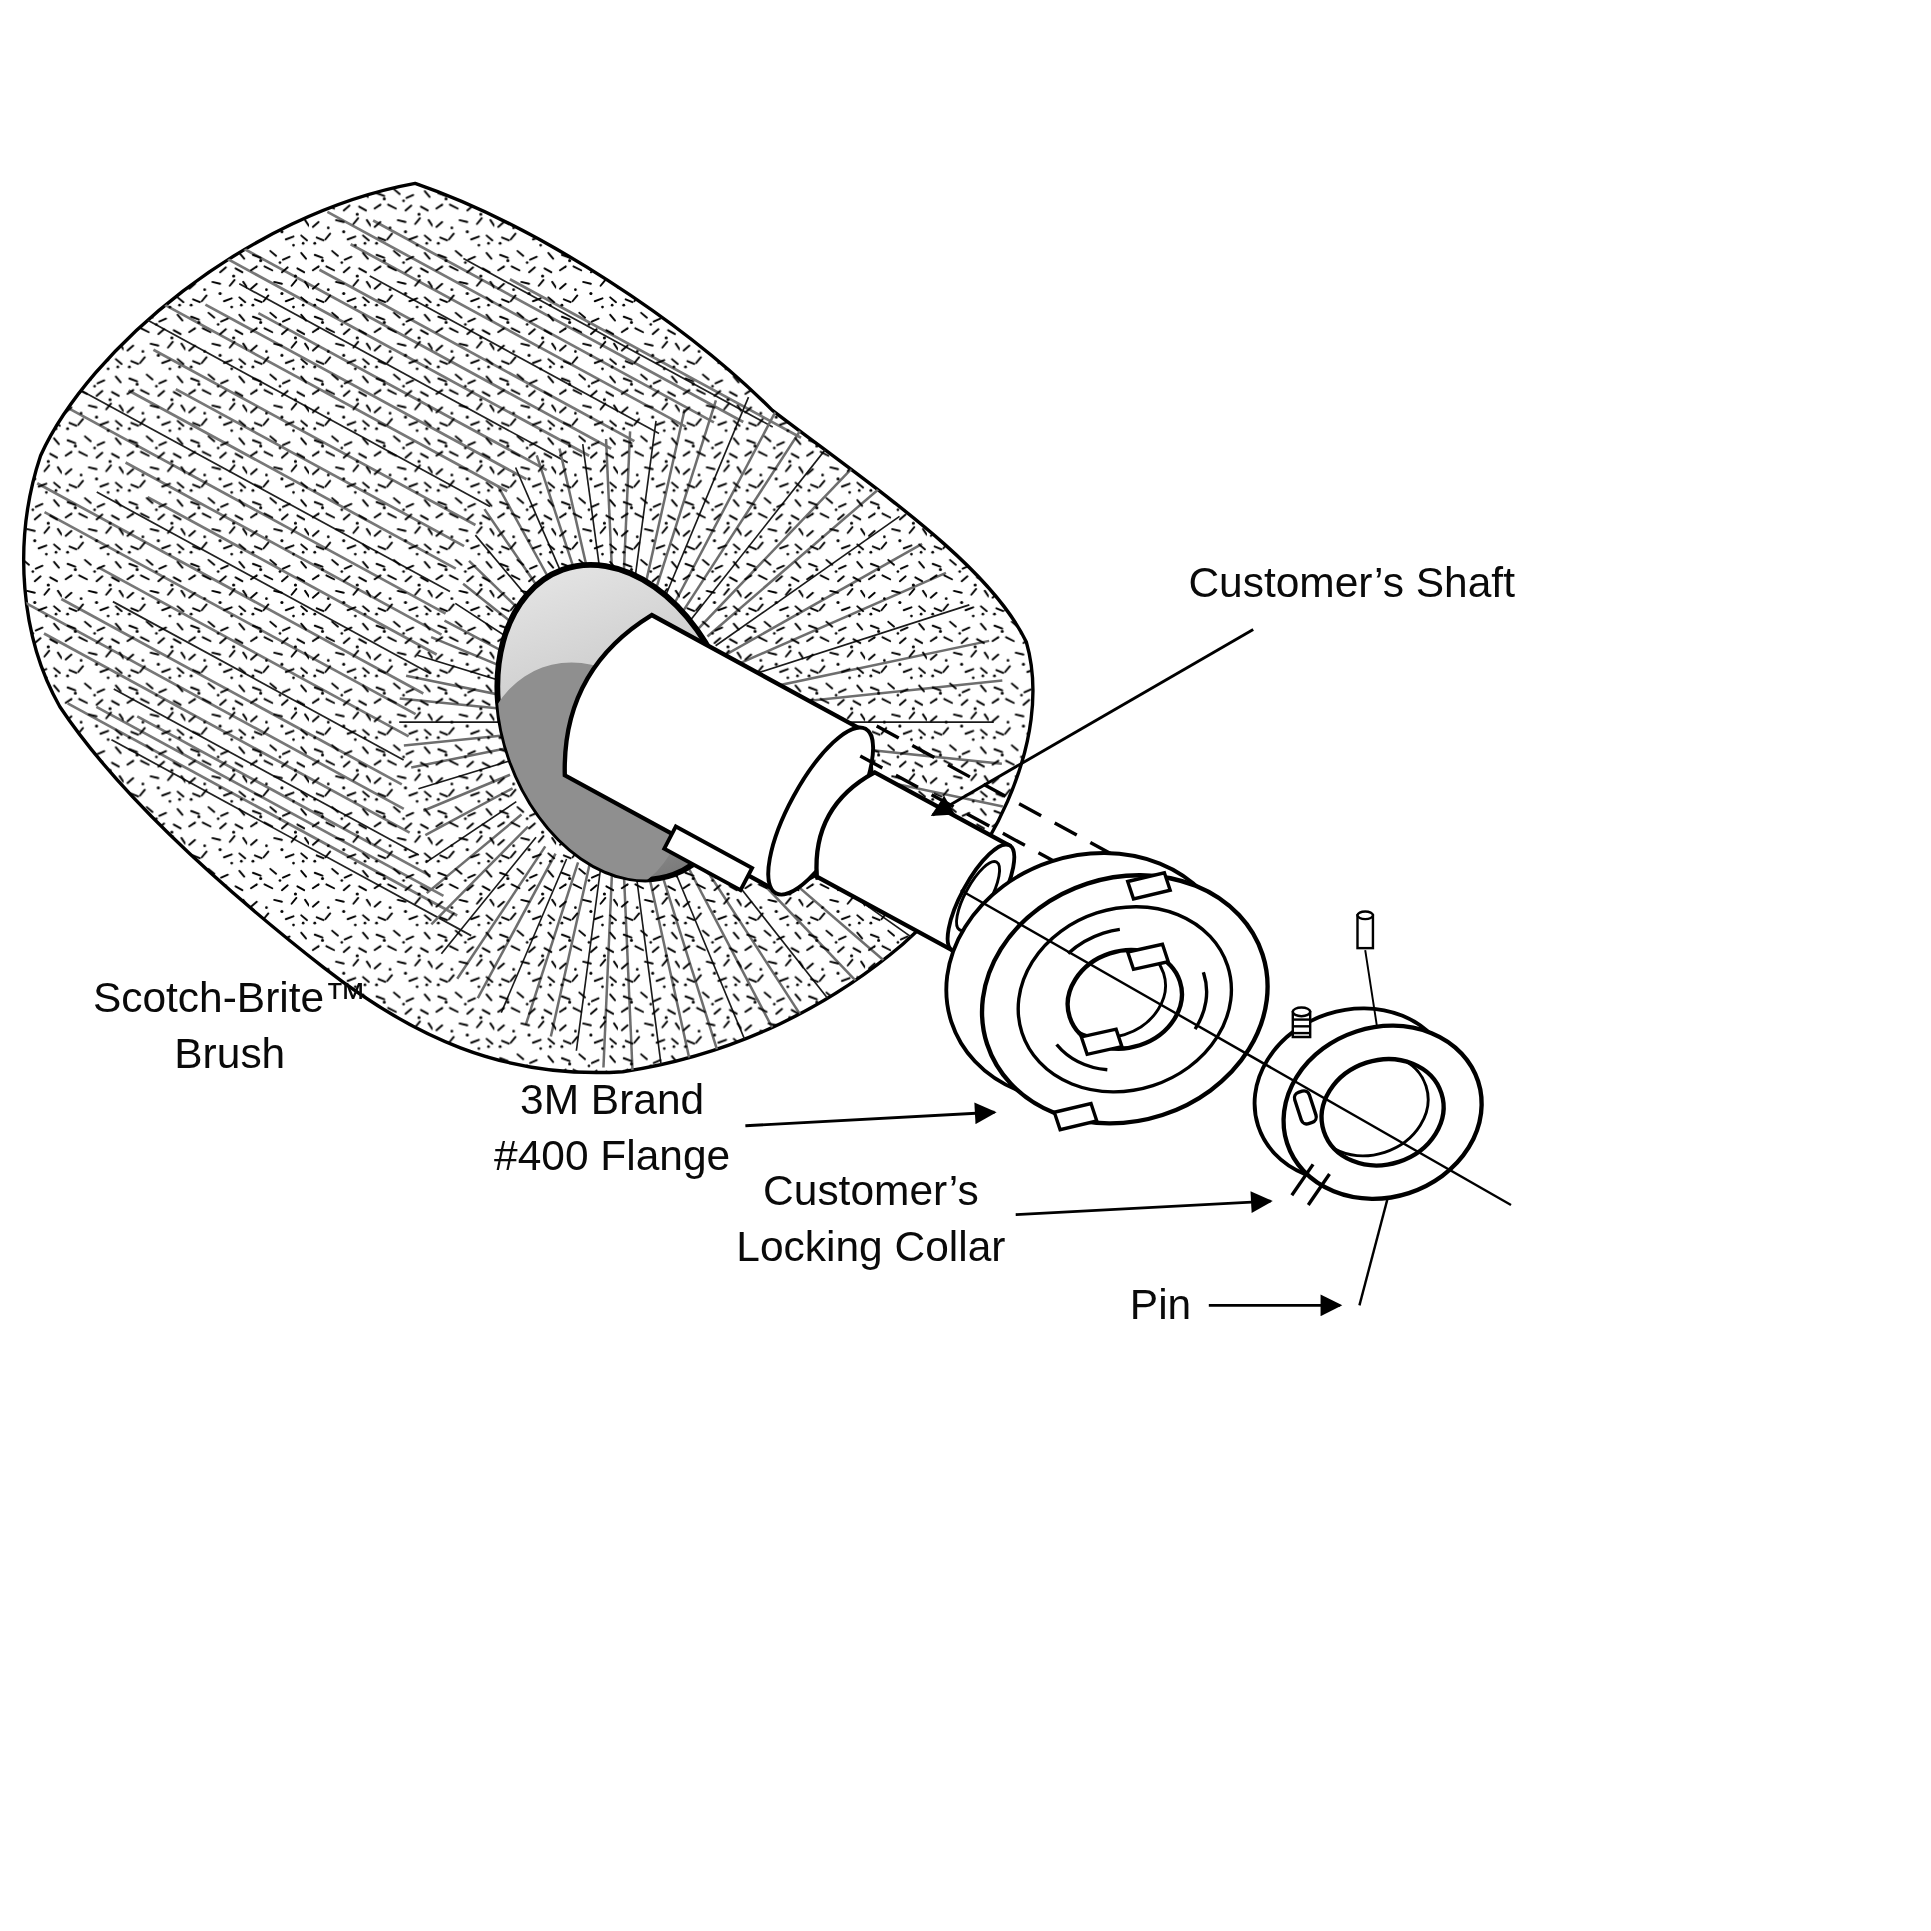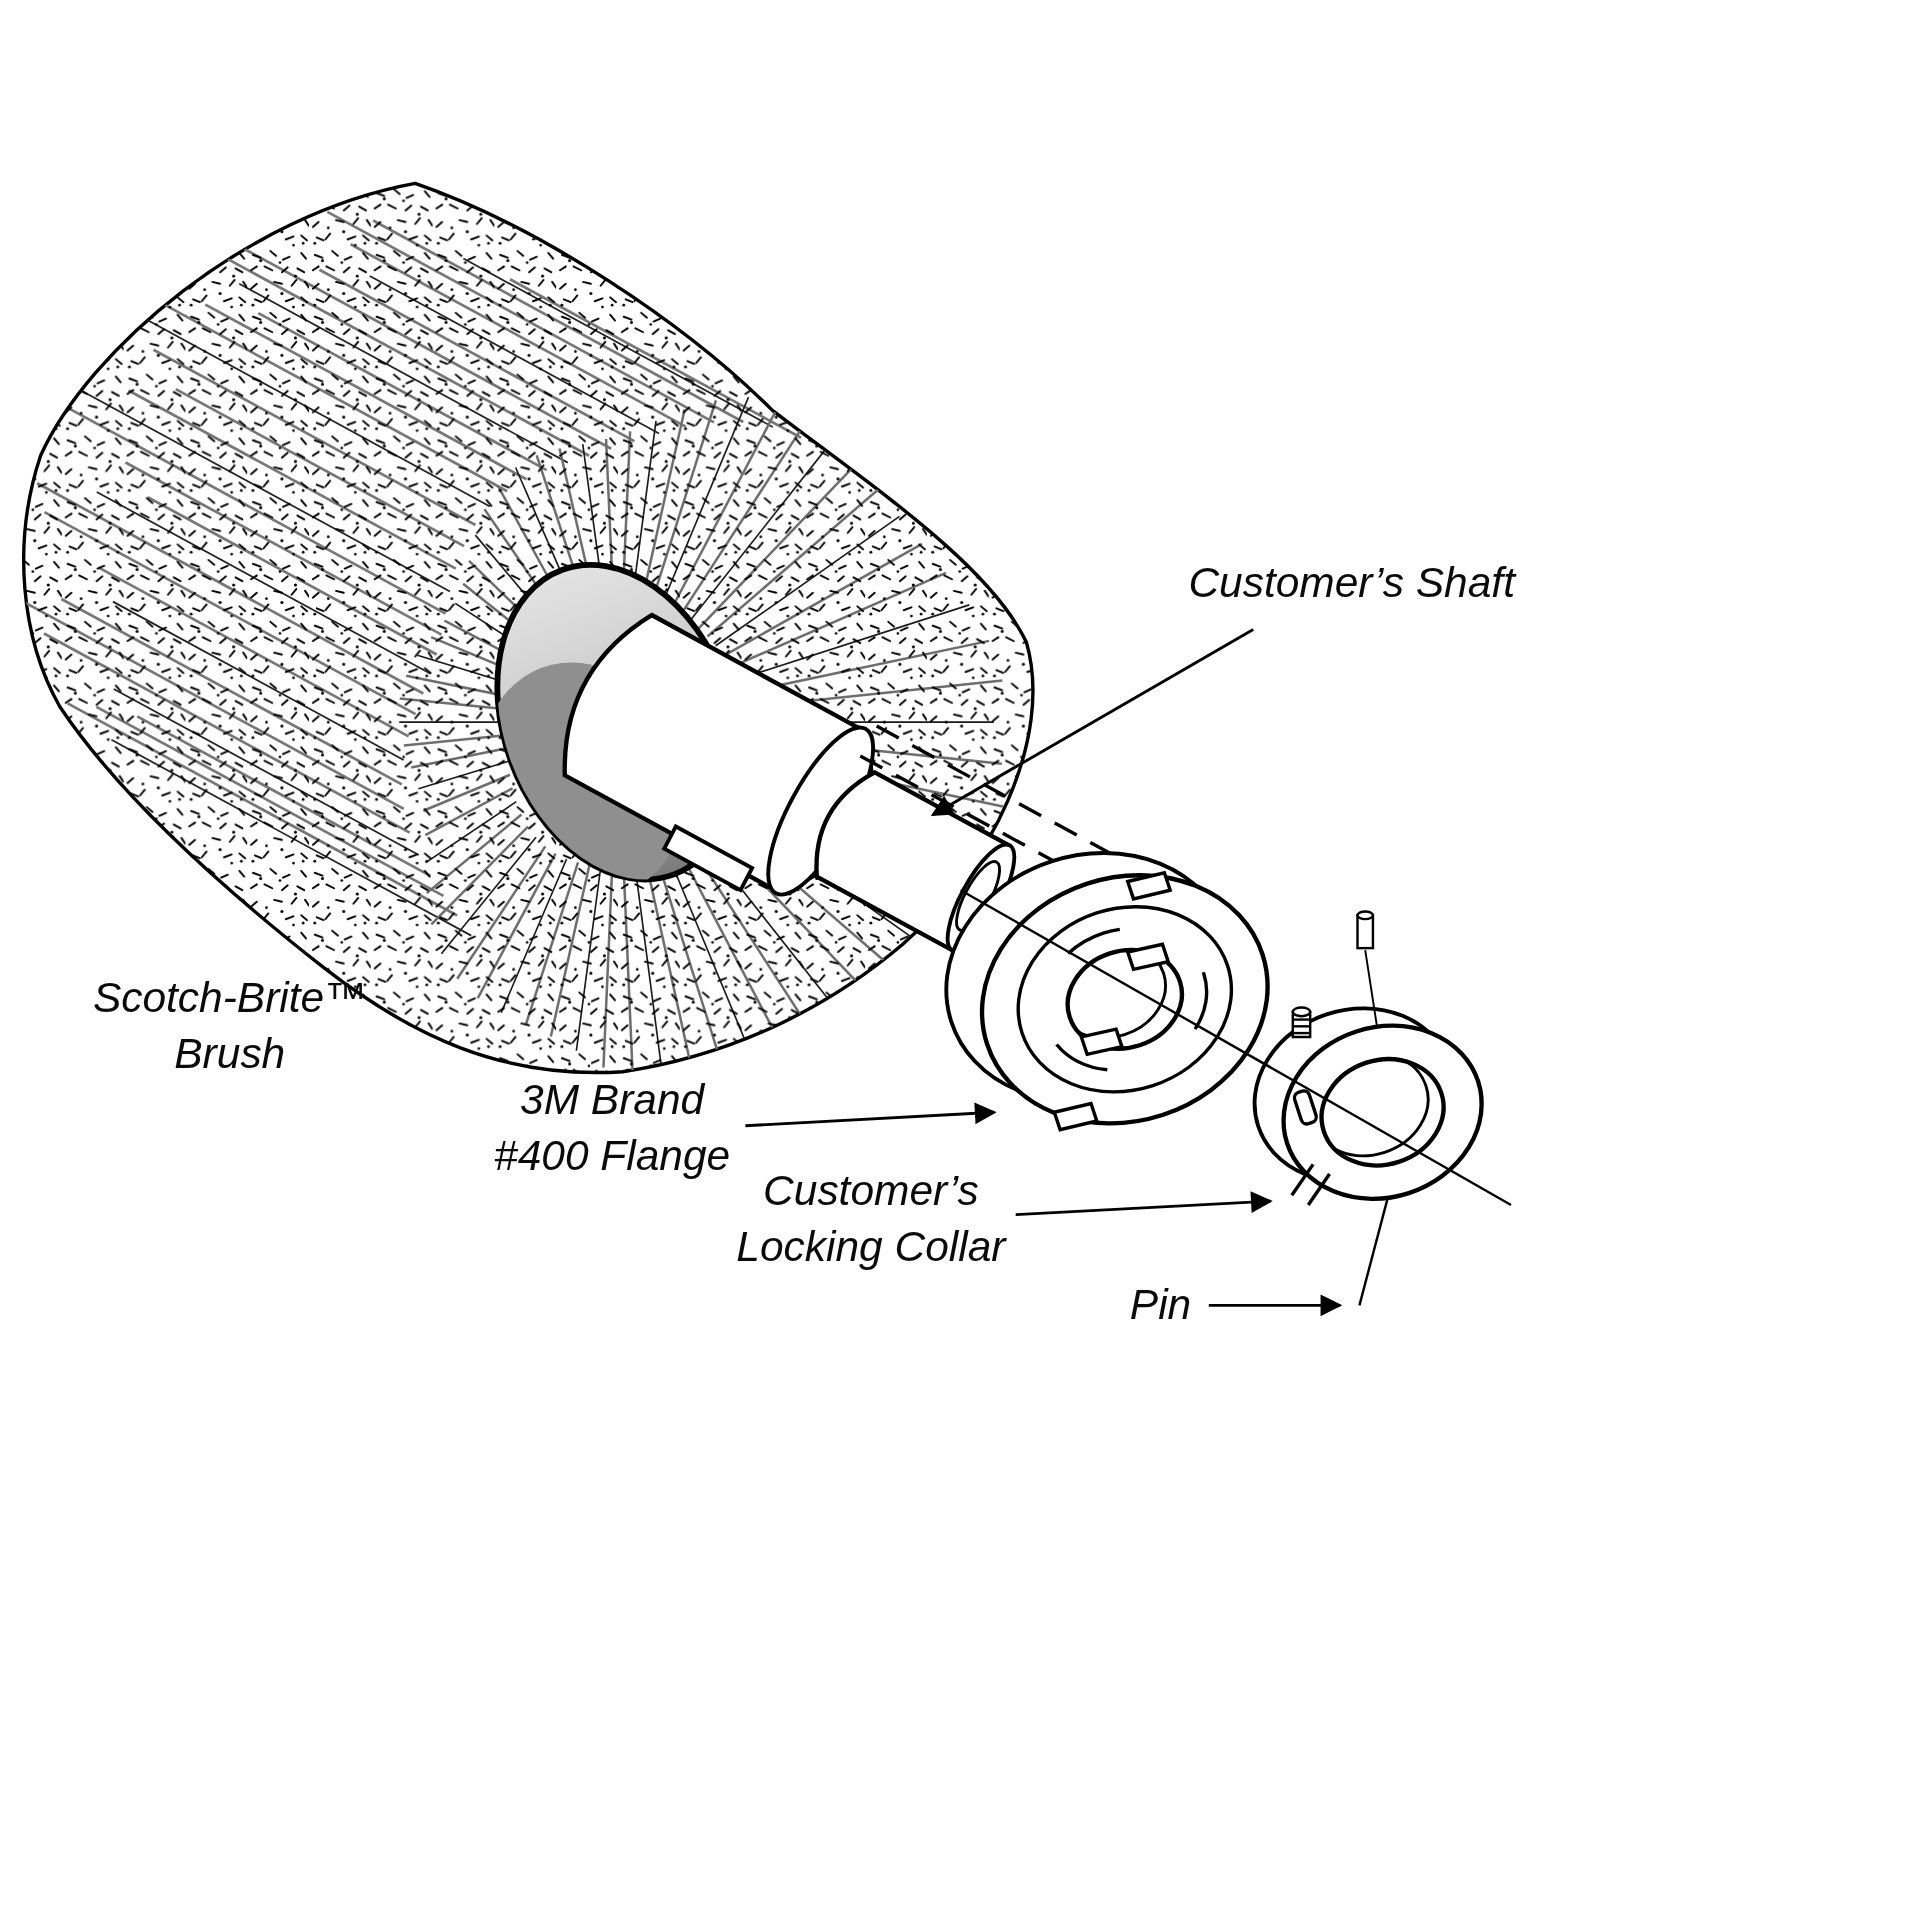--- a/index.html
+++ b/index.html
@@ -1,17 +1,17 @@
 <!DOCTYPE html>
 <html><head>
 <meta charset="utf-8">
 <style>
   html,body{margin:0;padding:0;background:#ffffff;}
   body{font-family:"Liberation Sans", sans-serif;}
-  .stage{position:relative;width:1536px;height:1931px;background:#fff;font-style:italic;}
+  .stage{position:relative;width:1536px;height:1931px;background:#fff;}
   svg{display:block;}
   text.lbl{font-family:"Liberation Sans", sans-serif;font-size:44px;fill:#0a0a0a;}
 </style>
 </head>
 <body>
 
 <div class="stage">
 <svg id="diagram-svg" width="1931" height="1931" viewBox="0 0 2000 2000" xmlns="http://www.w3.org/2000/svg">
 
   <defs>

